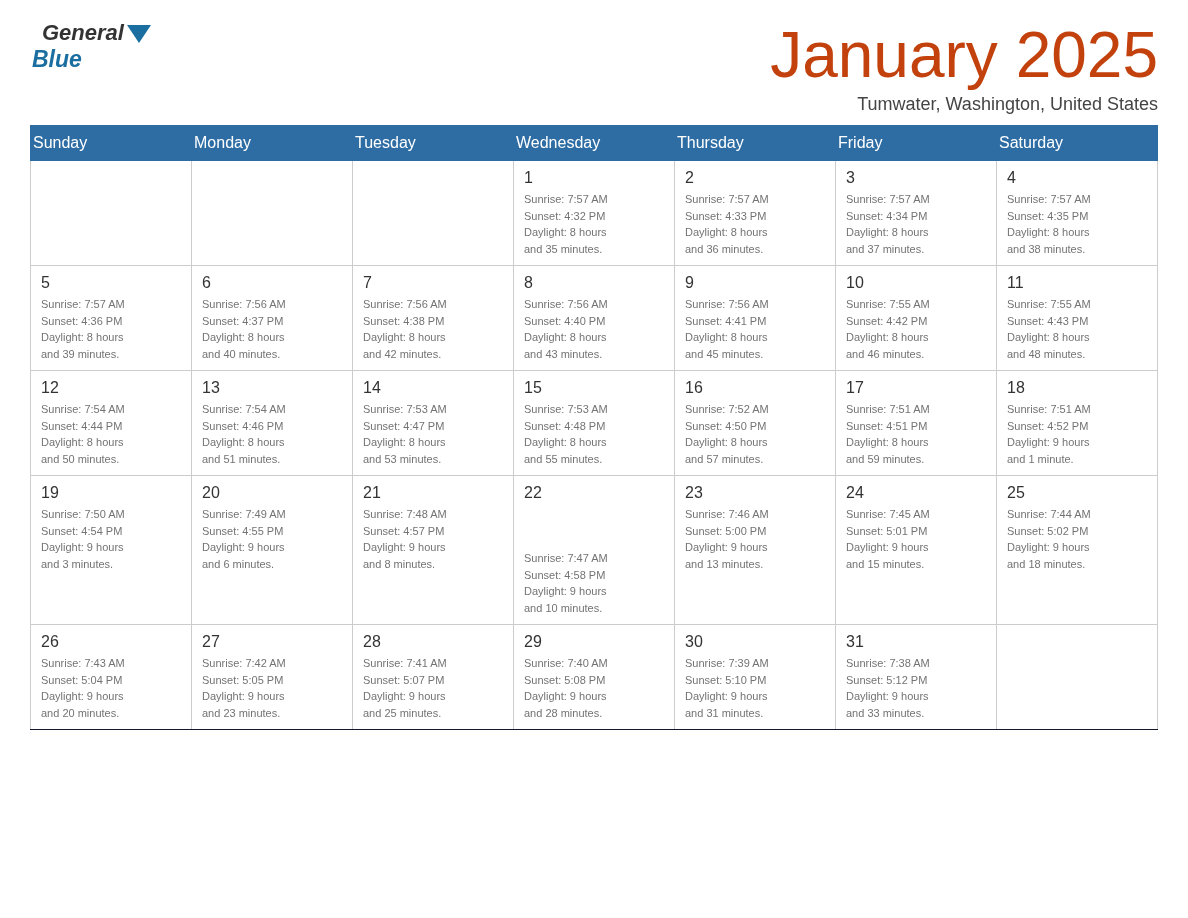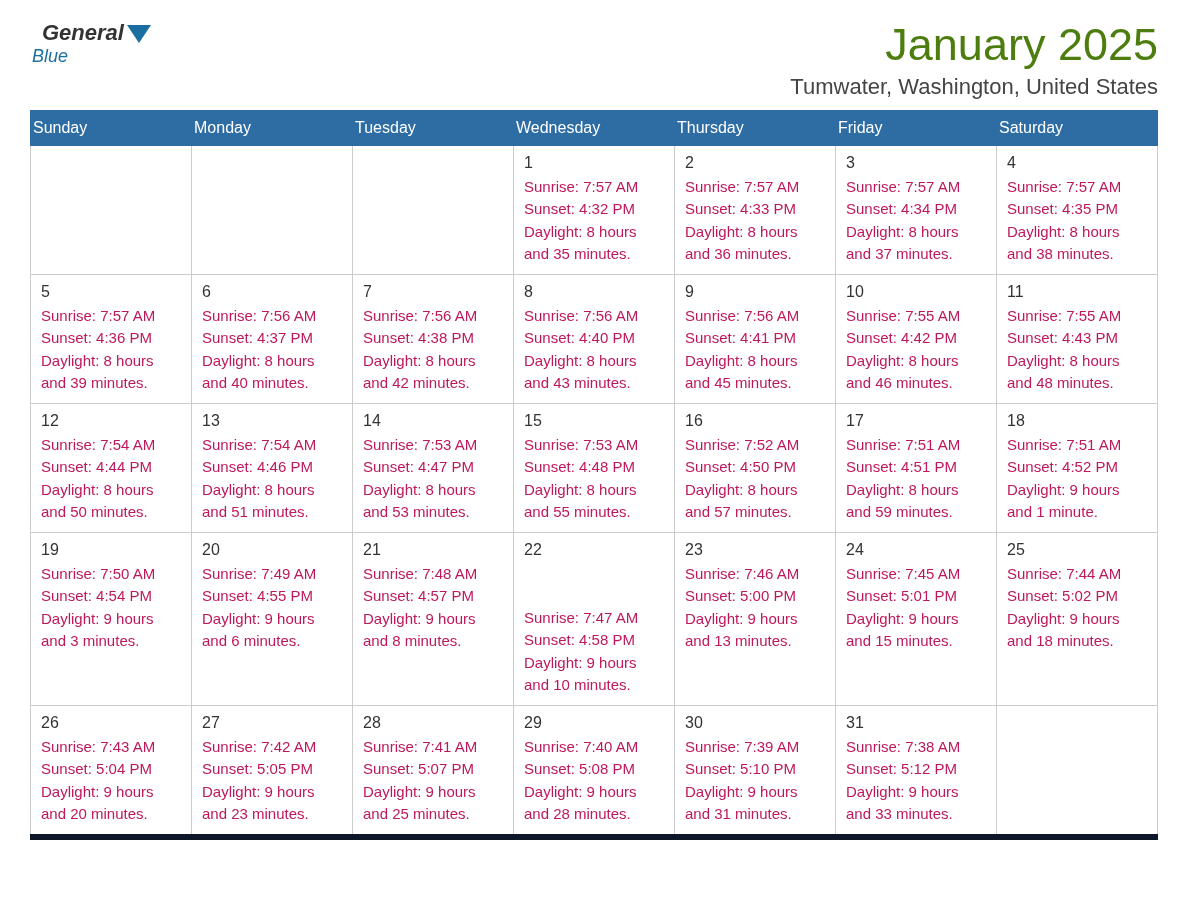--- a/index.html
+++ b/index.html
@@ -35,37 +35,37 @@
     .logo-triangle {
       width: 0;
       height: 0;
       border-left: 12px solid transparent;
       border-right: 12px solid transparent;
       border-top: 18px solid #1a6fa0;
       margin-left: 3px;
       margin-top: 2px;
     }
     .logo-blue {
-      font-size: 18px;
-      font-weight: normal;
+      font-size: 23px;
+      font-weight: bold;
       color: #1a6fa0;
       font-style: italic;
       margin-left: 2px;
     }
     .title-block {
       text-align: right;
     }
     .calendar-title {
-      font-size: 45px;
+      font-size: 64px;
       font-weight: normal;
-      color: #4d7c0f;
+      color: #c2410c;
       line-height: 1.1;
     }
     .calendar-subtitle {
-      font-size: 22px;
+      font-size: 18px;
       color: #444;
       margin-top: 4px;
     }
     table {
       width: 100%;
       border-collapse: collapse;
       margin-top: 10px;
     }
     thead tr th {
       background-color: #2e6da4;
@@ -86,26 +86,26 @@
       width: 14.28%;
       height: 100px;
     }
     .day-num {
       font-size: 16px;
       color: #333;
       display: block;
       margin-bottom: 4px;
     }
     .day-info {
-      font-size: 15px;
-      color: #be185d;
+      font-size: 11px;
+      color: #737373;
       line-height: 1.5;
     }
     tbody tr:last-child td {
-      border-bottom: 6px solid #0f172a;
+      border-bottom: 1px solid #0f172a;
     }
   </style>
 </head>
 <body>
 
 <div class="header">
   <div class="logo">
     <div class="logo-top">
       <span class="logo-general">General</span>
       <div class="logo-triangle"></div>

